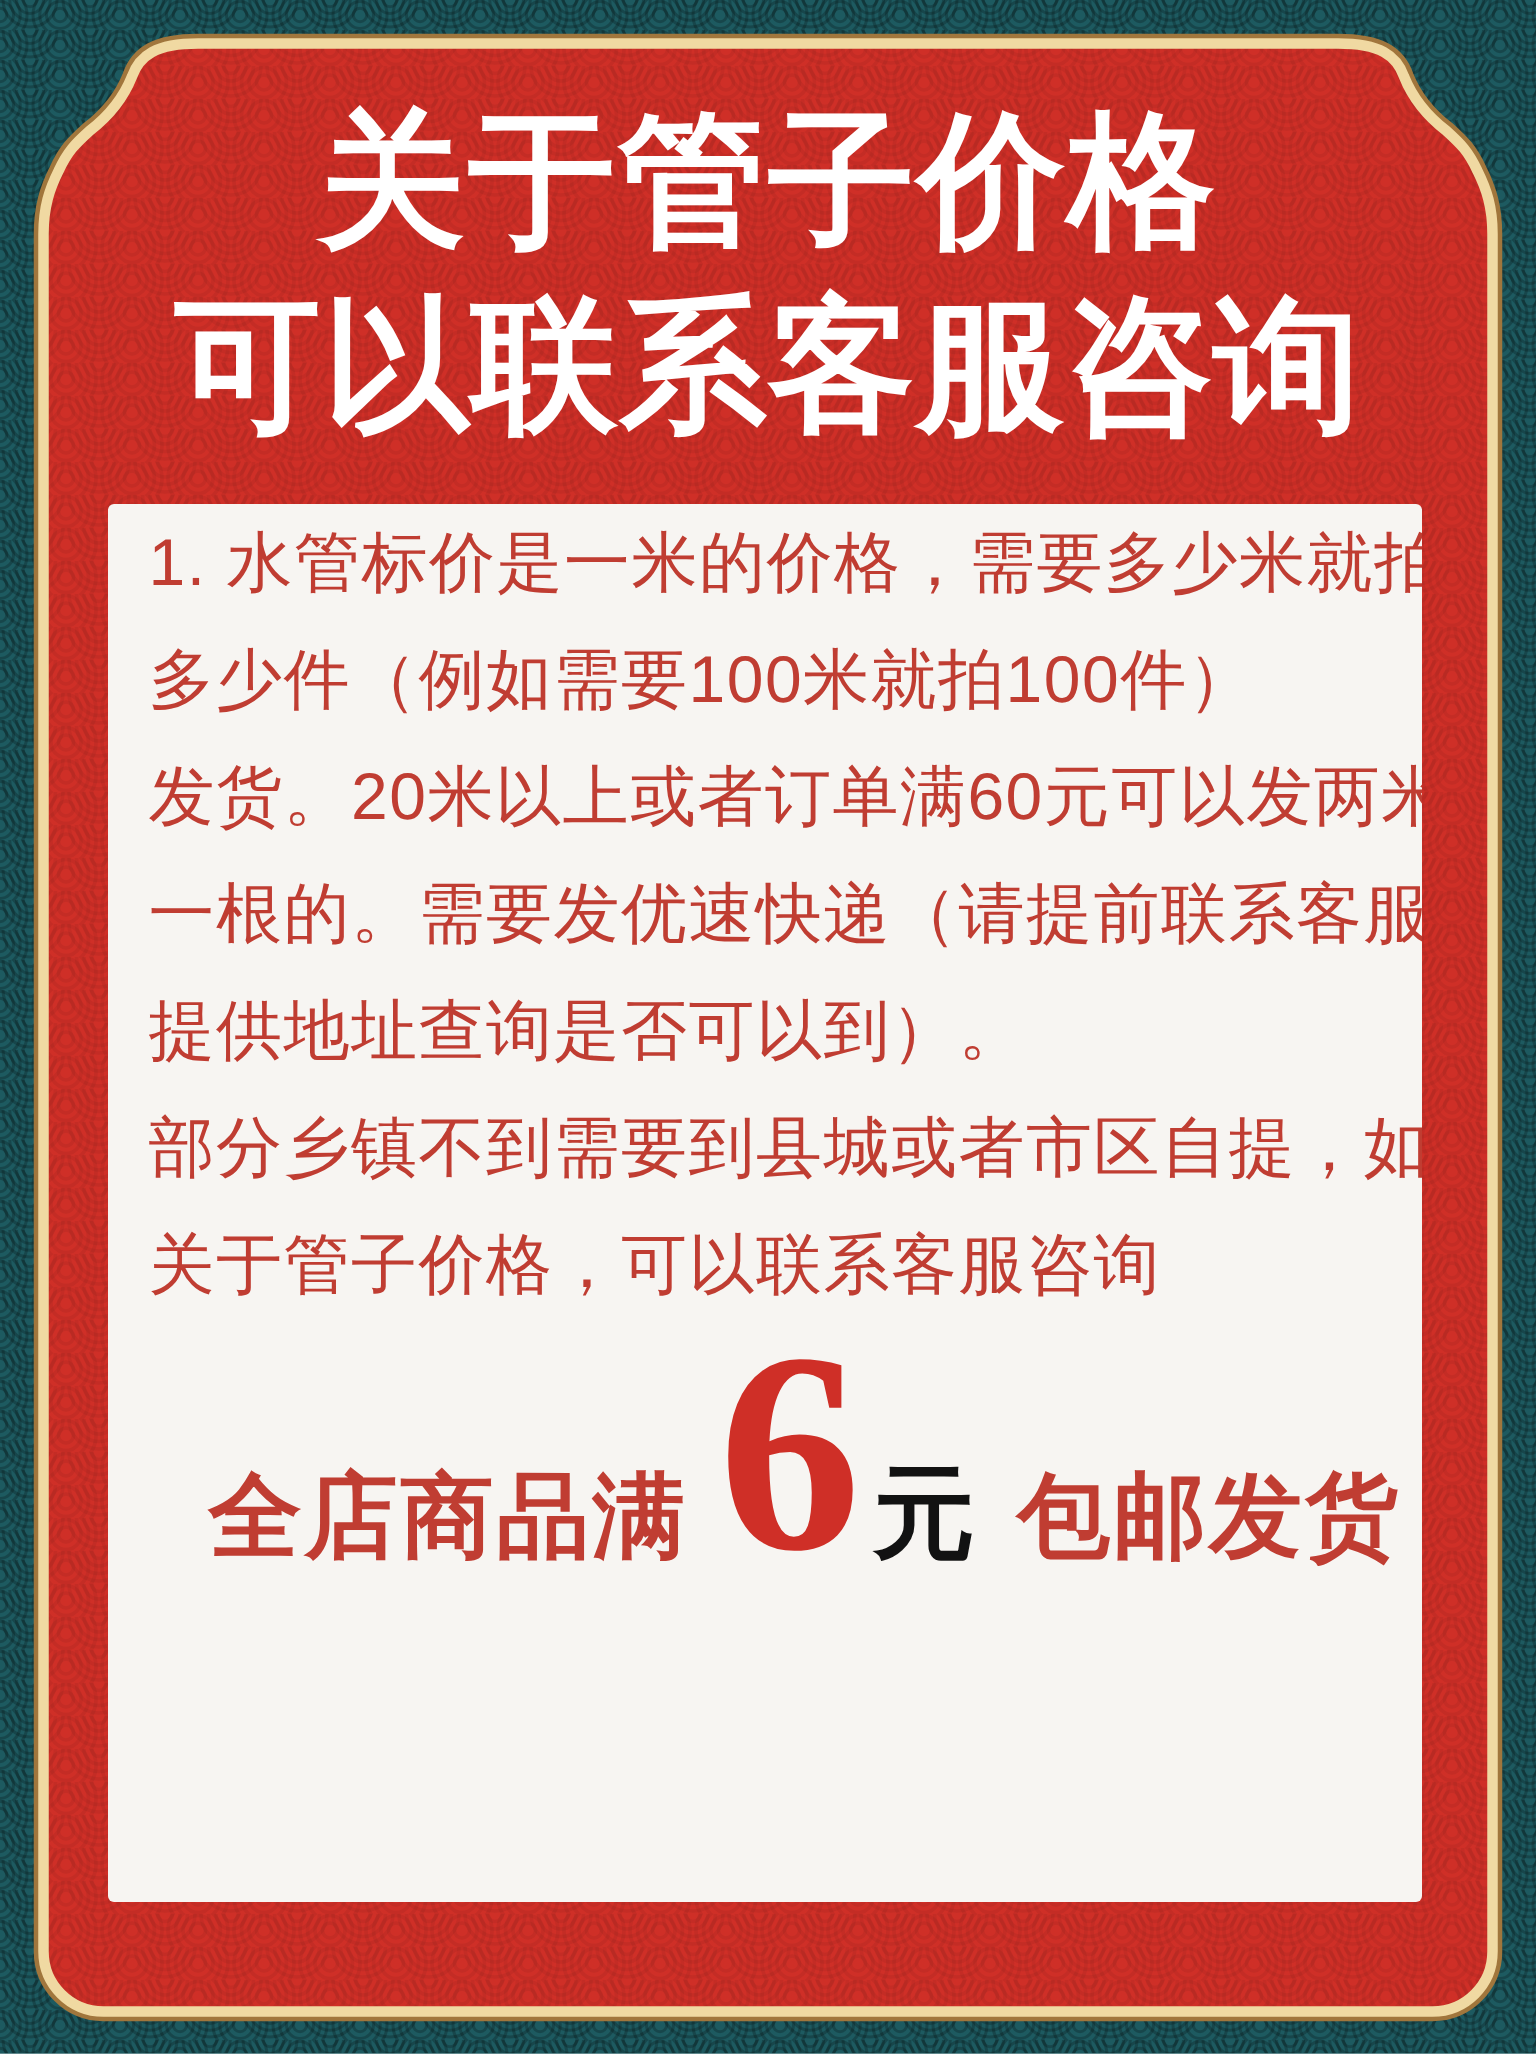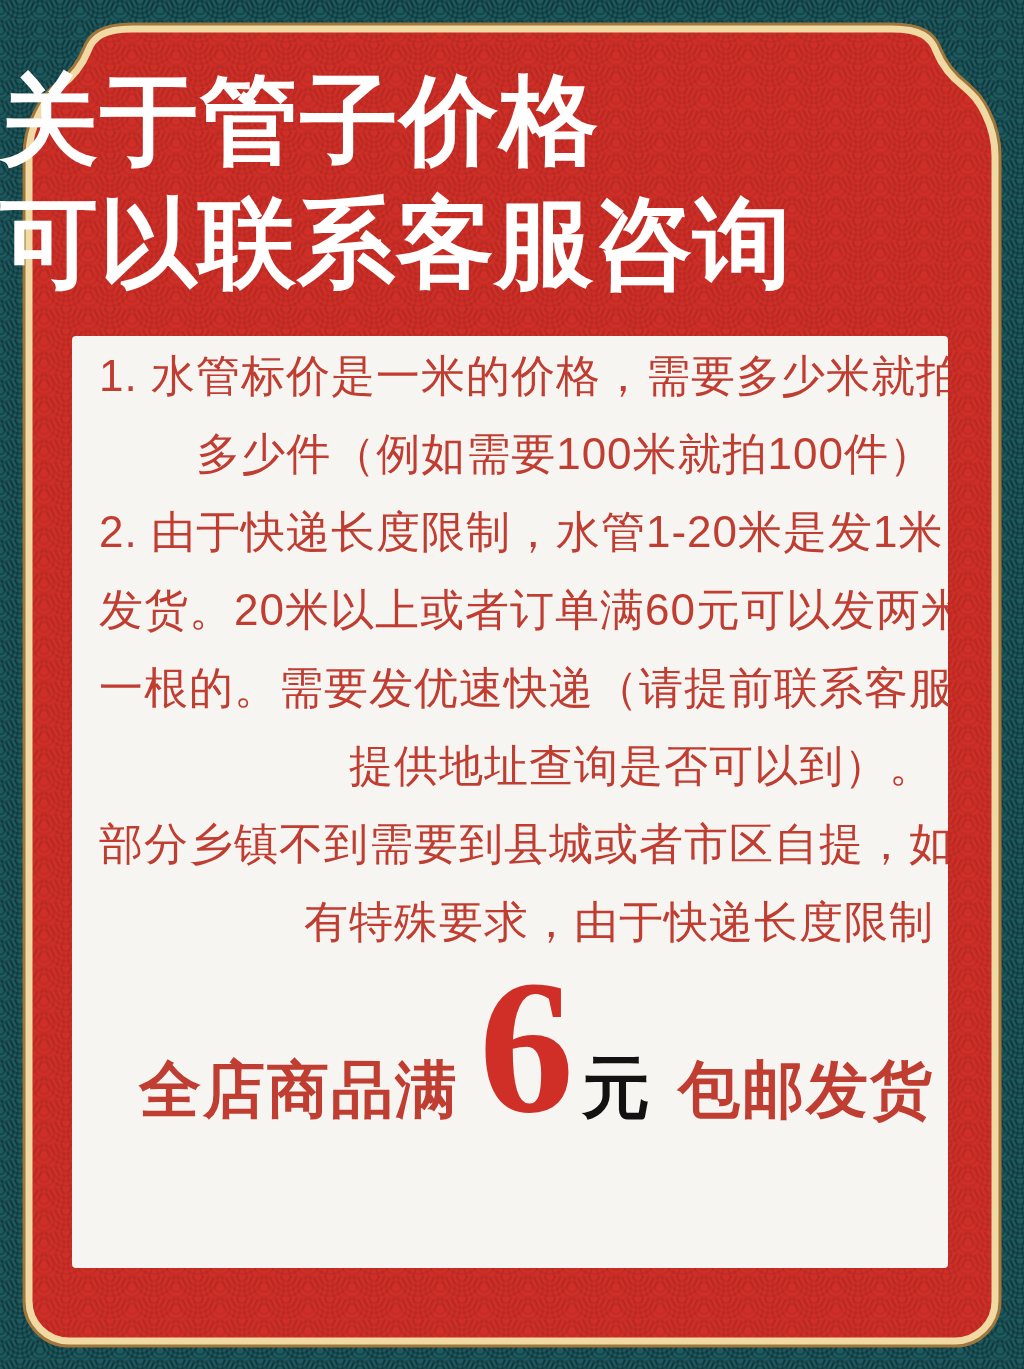--- a/index.html
+++ b/index.html
@@ -18,42 +18,41 @@
   .sei-line{fill:none;stroke:#000;stroke-width:2;}
   .sei-dark{stroke-opacity:0.22;}
   .sei-faint{stroke-opacity:0.055;stroke-width:2.4;}
 
   .card-fill{fill:var(--c-card_red,#cf2f27);}
   .border-outer{fill:none;stroke:var(--c-gold_dark,#a1763c);stroke-width:13;}
   .border-inner{fill:none;stroke:var(--c-gold_light,#f0d9a2);stroke-width:7;}
 
   .title{
     position:absolute;left:0;right:0;top:56px;
-    text-align:left;color:var(--c-title_white,#fff);
+    text-align:center;color:var(--c-title_white,#fff);
     font-weight:700;
   }
   .title .t1{font-size:98px;line-height:128px;letter-spacing:2px;}
   .title .t2{font-size:98px;line-height:118px;letter-spacing:1px;}
 
   .panel{
     position:absolute;left:72px;top:336px;width:876px;height:932px;
     background:var(--c-panel_bg,#f7f5f2);
     border-radius:4px;
     box-sizing:border-box;
     padding:1px 14px 0 27px;
     overflow:hidden;
   }
   .panel p{
     margin:0;
     font-size:44px;line-height:78px;
     font-weight:500;
     color:var(--c-text_red,#c03d32);
     white-space:nowrap;
     letter-spacing:1px;
-    text-align:right;
   }
 
   .promo{
     text-align:right;
     white-space:nowrap;
     margin-top:12px;
   }
   .promo span{display:inline;}
   .promo .pre{
     font-size:62px;font-weight:700;color:var(--c-text_red,#c03d32);
@@ -124,25 +123,24 @@
   </svg>
 
   <div class="title">
     <div class="t1">关于管子价格</div>
     <div class="t2">可以联系客服咨询</div>
   </div>
 
   <div class="panel">
     <p>1. 水管标价是一米的价格，需要多少米就拍</p>
     <p>多少件（例如需要100米就拍100件）</p>
-    <p>2. 由于快递长度限制，水管1-20米是发1米</p>
     <p>发货。20米以上或者订单满60元可以发两米</p>
     <p>一根的。需要发优速快递（请提前联系客服</p>
     <p>提供地址查询是否可以到）。</p>
     <p>部分乡镇不到需要到县城或者市区自提，如</p>
-    <p>有特殊要求，由于快递长度限制</p>
+    <p>关于管子价格，可以联系客服咨询</p>
 
     <div class="promo">
       <span class="pre">全店商品满</span><span class="amount">6</span><span class="unit">元</span><span class="suf">包邮发货</span>
     </div>
   </div>
 
 </div>
 
 </body></html>

